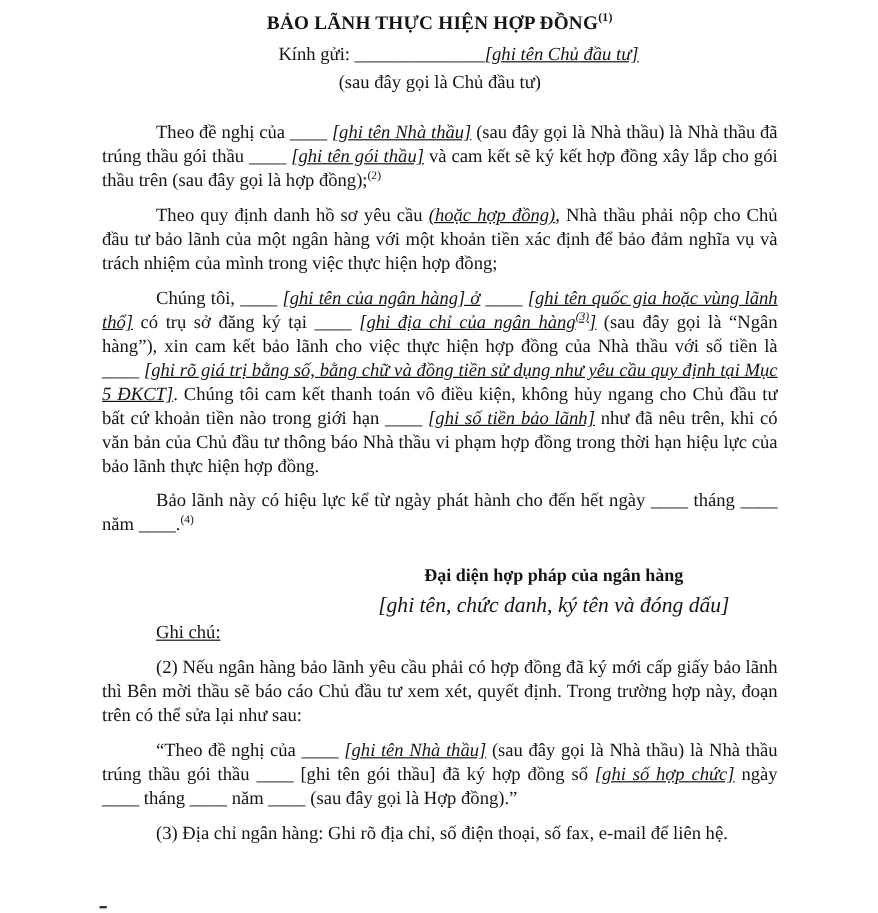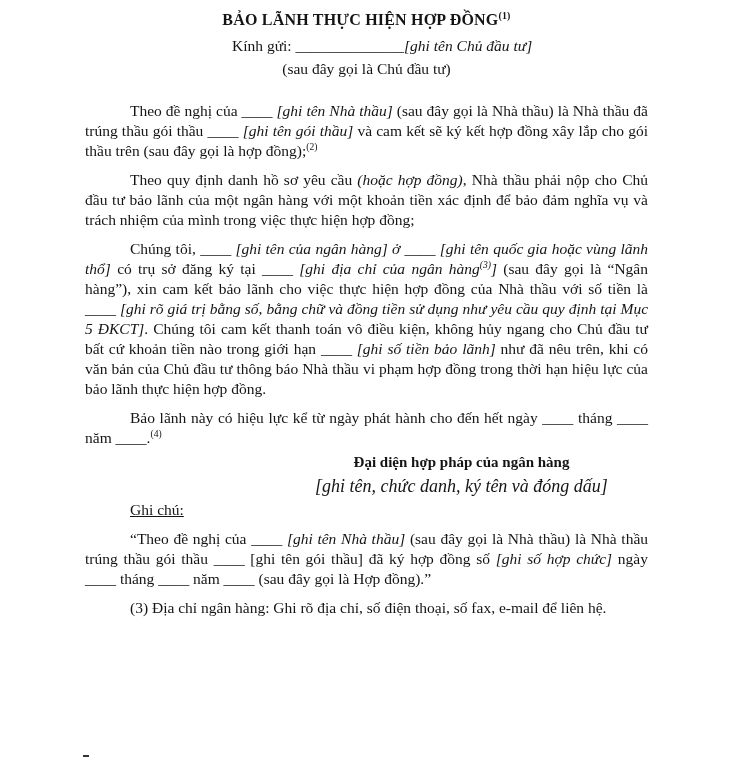--- a/index.html
+++ b/index.html
@@ -39,21 +39,21 @@
     text-align: center;
     margin-top: 3px;
   }
   p.body-para {
     margin: 9px 0 0 0;
     text-align: justify;
     text-indent: 45px;
   }
   p.first-para { margin-top: 22px; }
   .sig-block {
-    margin-top: 4px;
+    margin-top: 22px;
     margin-left: 190px;
     text-align: center;
   }
   .sig-title {
     font-weight: bold;
     font-size: 15px;
   }
   .sig-hint {
     font-style: italic;
     font-size: 18px;
@@ -64,21 +64,21 @@
     text-indent: 45px;
     text-decoration: underline;
   }
   p.note-small {
     margin: 7px 0 0 0;
     font-size: 13px;
     line-height: 18px;
     text-align: justify;
     text-indent: 45px;
   }
-  .it  { font-style: italic; }
+  .it  { font-style: italic; text-decoration: underline; }
   .sup { vertical-align: super; font-size: 0.62em; line-height: 0; }
   .footnote-mark {
     position: absolute;
     left: 83px;
     top: 755px;
     width: 6px;
     height: 2px;
     background: #333;
   }
 </style>
@@ -103,20 +103,21 @@
   <p class="body-para"><span>Bảo lãnh này có hiệu lực kể từ ngày phát hành cho đến hết ngày ____ tháng ____ năm ____.</span><span class="sup">(4)</span></p>
 
   <div class="sig-block">
     <div class="sig-title">Đại diện hợp pháp của ngân hàng</div>
     <div class="sig-hint">[ghi tên, chức danh, ký tên và đóng dấu]</div>
   </div>
 
   <div class="ghichu-label">Ghi chú:</div>
 
 
+  <p class="body-para">(2) Nếu ngân hàng bảo lãnh yêu cầu phải có hợp đồng đã ký mới cấp giấy bảo lãnh thì Bên mời thầu sẽ báo cáo Chủ đầu tư xem xét, quyết định. Trong trường hợp này, đoạn trên có thể sửa lại như sau:</p>
 
   <p class="body-para"><span>“Theo đề nghị của ____ </span><span class="it">[ghi tên Nhà thầu]</span><span> (sau đây gọi là Nhà thầu) là Nhà thầu trúng thầu gói thầu ____ [ghi tên gói thầu] đã ký hợp đồng số </span><span class="it">[ghi số hợp chức]</span><span> ngày ____ tháng ____ năm ____ (sau đây gọi là Hợp đồng).”</span></p>
 
   <p class="body-para">(3) Địa chỉ ngân hàng: Ghi rõ địa chỉ, số điện thoại, số fax, e-mail để liên hệ.</p>
 
 </div>
 
 <div class="footnote-mark"></div>
 
 </body></html>

